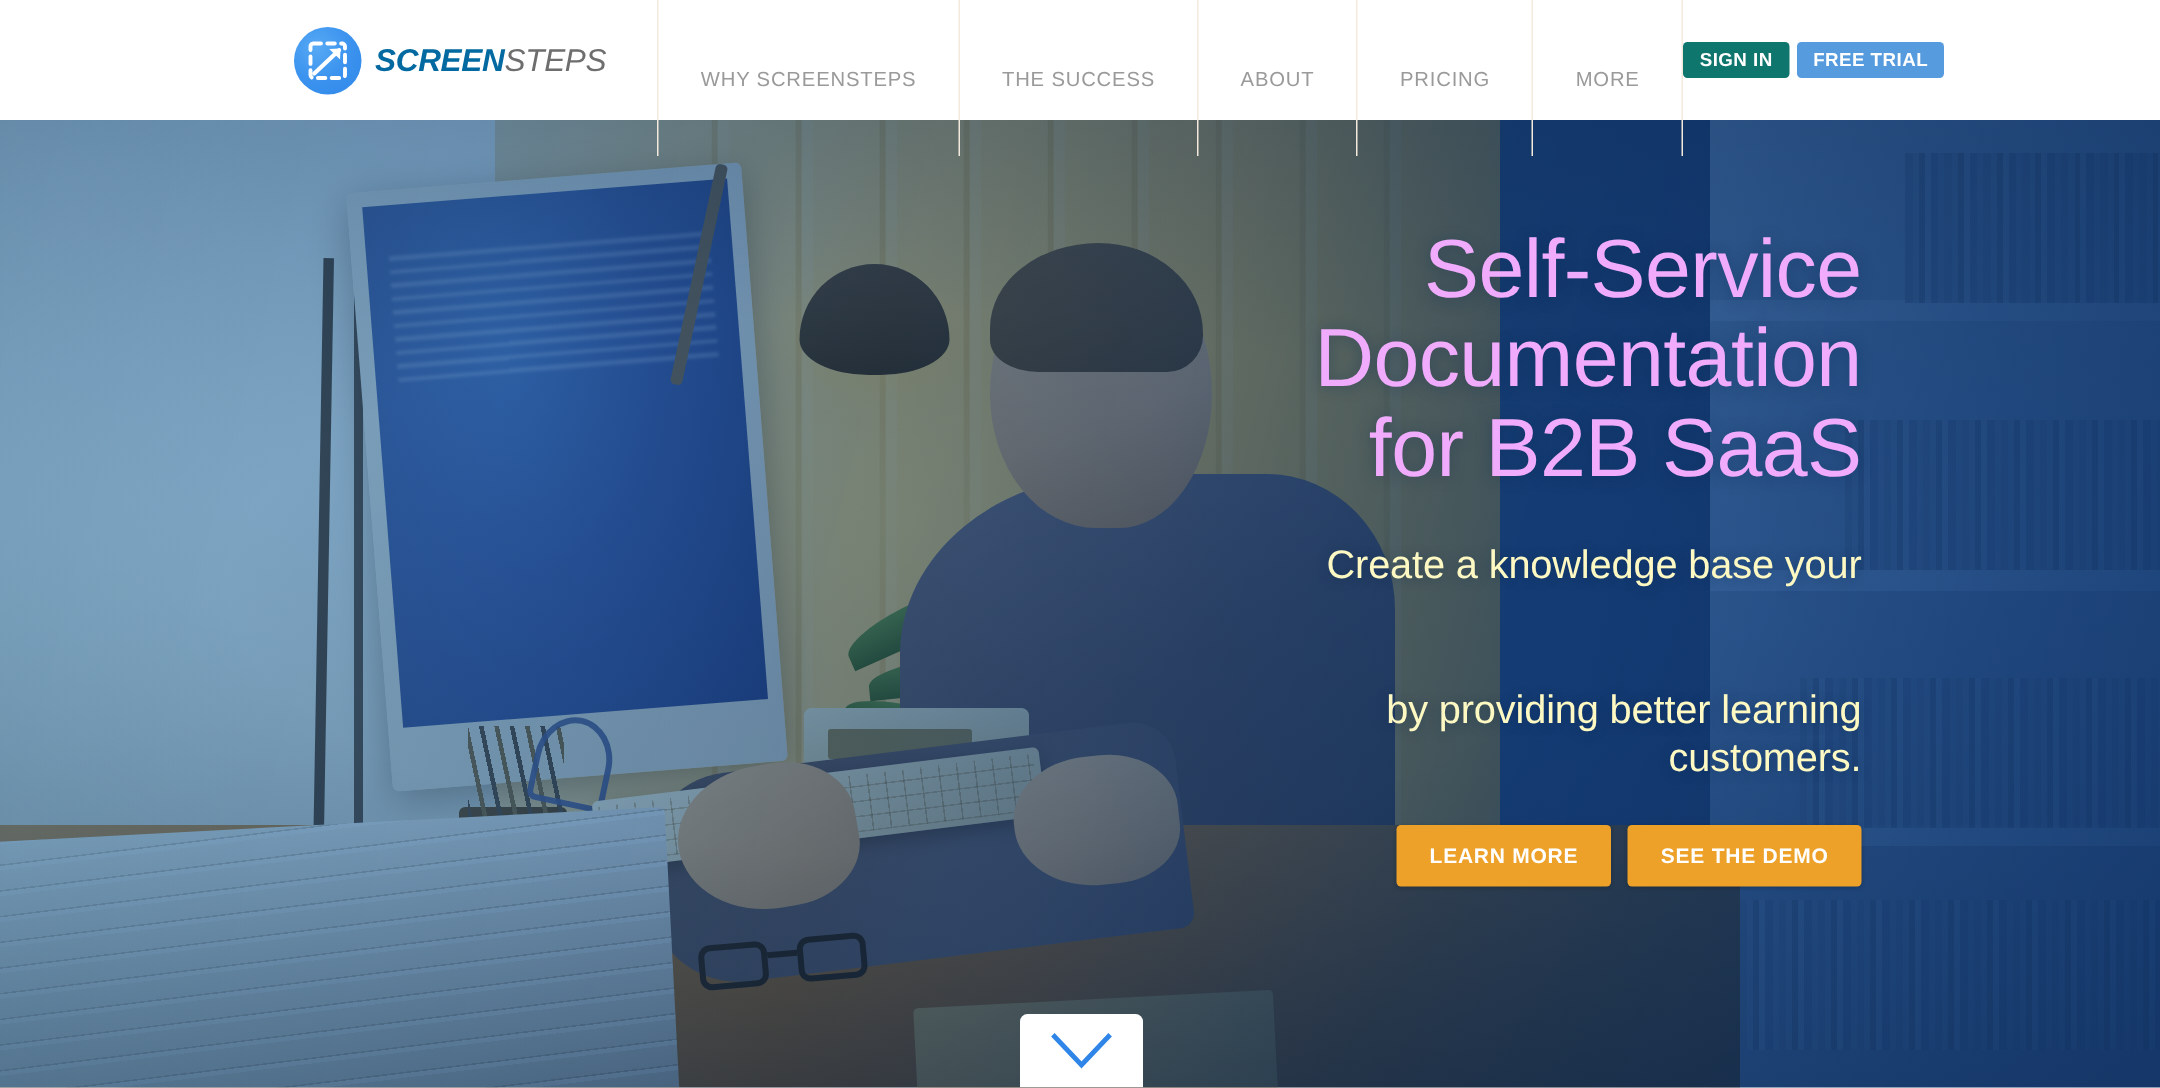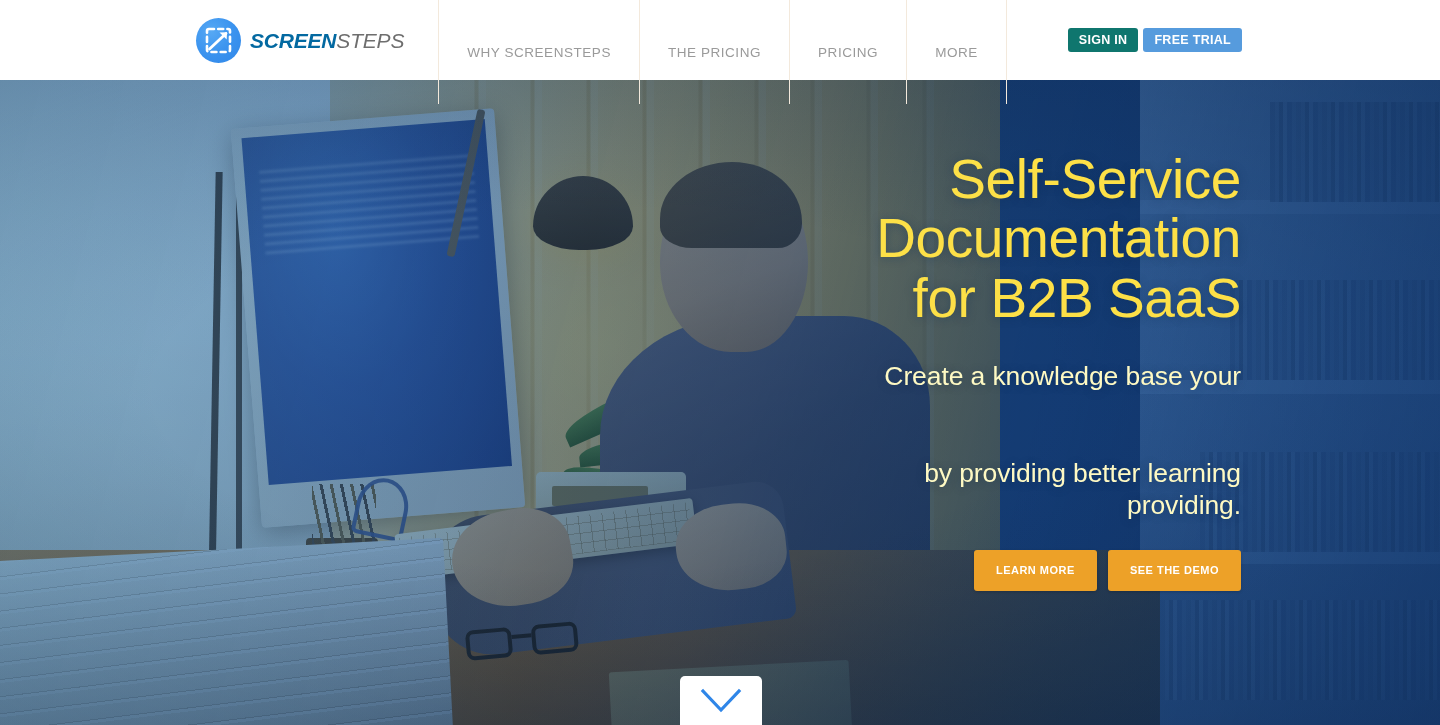--- a/index.html
+++ b/index.html
@@ -283,37 +283,37 @@
   }
 
   
   .hero-content{
     position:absolute; right:199px; top:0; width:520px; height:645px;
     text-align:right; z-index:10;
   }
   .hero-title{
     margin-top:70px;
     font-size:55px; line-height:1.08; font-weight:300;
-    color:#fde047; letter-spacing:-0.4px;
+    color:#f0abfc; letter-spacing:-0.4px;
     text-shadow:0 1px 10px rgba(10,40,80,.35);
   }
   .hero-sub{
     margin-top:32px;
     font-size:26.5px; line-height:1.22; font-weight:300;
     color:#fef9c3; letter-spacing:-0.1px;
     text-shadow:0 1px 8px rgba(10,40,80,.35);
   }
   .hero-ctas{
     margin-top:28px; display:flex; justify-content:flex-end; gap:11px;
   }
   .cta{
     display:inline-flex; align-items:center; justify-content:center;
     height:41px; padding:0 22px; border-radius:3px;
     background:#eda128; color:#ffffff;
-    font-size:11px; font-weight:bold; letter-spacing:0.5px;
+    font-size:14px; font-weight:bold; letter-spacing:0.5px;
     cursor:pointer; border:none; white-space:nowrap;
     font-family:"Liberation Sans", sans-serif;
     box-shadow:0 1px 3px rgba(0,0,0,.2);
   }
 
   
   .scroll-tab{
     position:absolute; left:680px; bottom:0; width:82px; height:49px;
     background:#ffffff; border-radius:5px 5px 0 0;
     display:flex; align-items:center; justify-content:center;
@@ -333,21 +333,22 @@
         <path d="M23.5 14.6 L31 14.3 L30.7 21.6 Z" fill="#ffffff"></path>
       </svg>
     </div>
     <div class="logo-text">
       <span class="s1">SCREEN</span><span class="s2">STEPS</span>
     </div>
   </div>
 
   <div class="nav">
     <a class="nav-item">WHY SCREENSTEPS</a>
-    <a class="nav-item">THE PRICING</a>
+    <a class="nav-item">THE SUCCESS</a>
+    <a class="nav-item">ABOUT</a>
     <a class="nav-item">PRICING</a>
     <a class="nav-item">MORE</a>
   </div>
 
   <div class="header-actions">
     <button class="btn-signin">SIGN IN</button>
     <button class="btn-trial">FREE TRIAL</button>
   </div>
 </div>
 
@@ -421,21 +422,21 @@
       <span>Self-Service</span><br>
       <span>Documentation</span><br>
       <span>for B2B SaaS</span>
     </h1>
 
     <p class="hero-sub">
       <span>Create a knowledge base your</span><br>
       <br>
       <br>
       <span>by providing better learning</span><br>
-      <span>providing.</span>
+      <span>customers.</span>
     </p>
 
     <div class="hero-ctas">
       <button class="cta">LEARN MORE</button>
       <button class="cta">SEE THE DEMO</button>
     </div>
   </div>
 
   <div class="scroll-tab">
     <svg width="42" height="26" viewBox="0 0 42 26">

